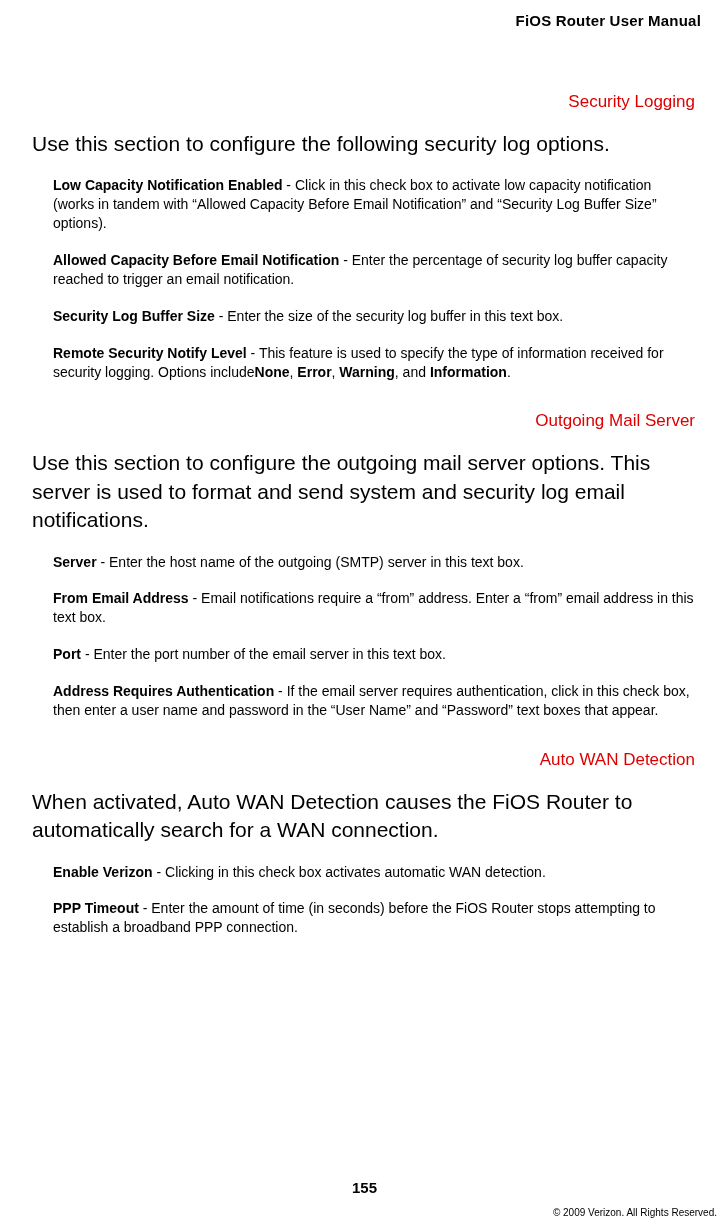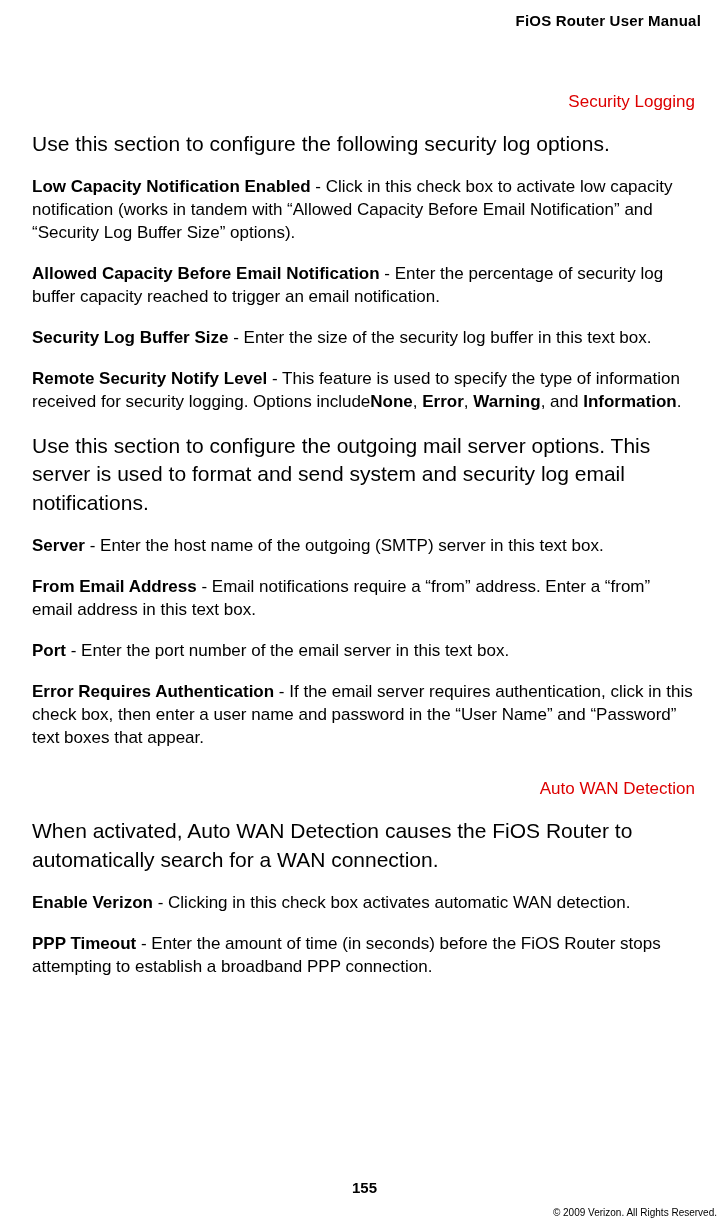--- a/index.html
+++ b/index.html
@@ -36,23 +36,24 @@
       font-weight: normal;
       margin-bottom: 18px;
       text-align: right;
     }
     .intro {
       font-size: 21px;
       line-height: 1.35;
       margin-bottom: 18px;
     }
     .item {
-      font-size: 17px;
+      font-size: 14px;
       line-height: 1.35;
       margin-bottom: 18px;
+      margin-left: 21px;
     }
     .bold {
       font-weight: bold;
     }
     .section-gap {
       margin-top: 30px;
     }
     .page-number {
       position: absolute;
       bottom: 30px;
@@ -89,36 +90,37 @@
   </div>
 
   <div class="item">
     <span class="bold">Security Log Buffer Size</span><span> - Enter the size of the security log buffer in this text box.</span>
   </div>
 
   <div class="item">
     <span class="bold">Remote Security Notify Level</span><span> - This feature is used to specify the type of information received for security logging. Options include</span><span class="bold">None</span><span>, </span><span class="bold">Error</span><span>, </span><span class="bold">Warning</span><span>, and </span><span class="bold">Information</span><span>.</span>
   </div>
 
+  <div class="section-heading section-gap">Outgoing Mail Server</div>
   <div class="intro">Use this section to configure the outgoing mail server options. This server is used to format and send system and security log email notifications.</div>
 
   <div class="item">
     <span class="bold">Server</span><span> - Enter the host name of the outgoing (SMTP) server in this text box.</span>
   </div>
 
   <div class="item">
     <span class="bold">From Email Address</span><span> - Email notifications require a “from” address. Enter a “from” email address in this text box.</span>
   </div>
 
   <div class="item">
     <span class="bold">Port</span><span> - Enter the port number of the email server in this text box.</span>
   </div>
 
   <div class="item">
-    <span class="bold">Error Requires Authentication</span><span> - If the email server requires authentication, click in this check box, then enter a user name and password in the “User Name” and “Password” text boxes that appear.</span>
+    <span class="bold">Address Requires Authentication</span><span> - If the email server requires authentication, click in this check box, then enter a user name and password in the “User Name” and “Password” text boxes that appear.</span>
   </div>
 
   <div class="section-heading section-gap">Auto WAN Detection</div>
   <div class="intro">When activated, Auto WAN Detection causes the FiOS Router to automatically search for a WAN connection.</div>
 
   <div class="item">
     <span class="bold">Enable Verizon</span><span> - Clicking in this check box activates automatic WAN detection.</span>
   </div>
 
   <div class="item">

